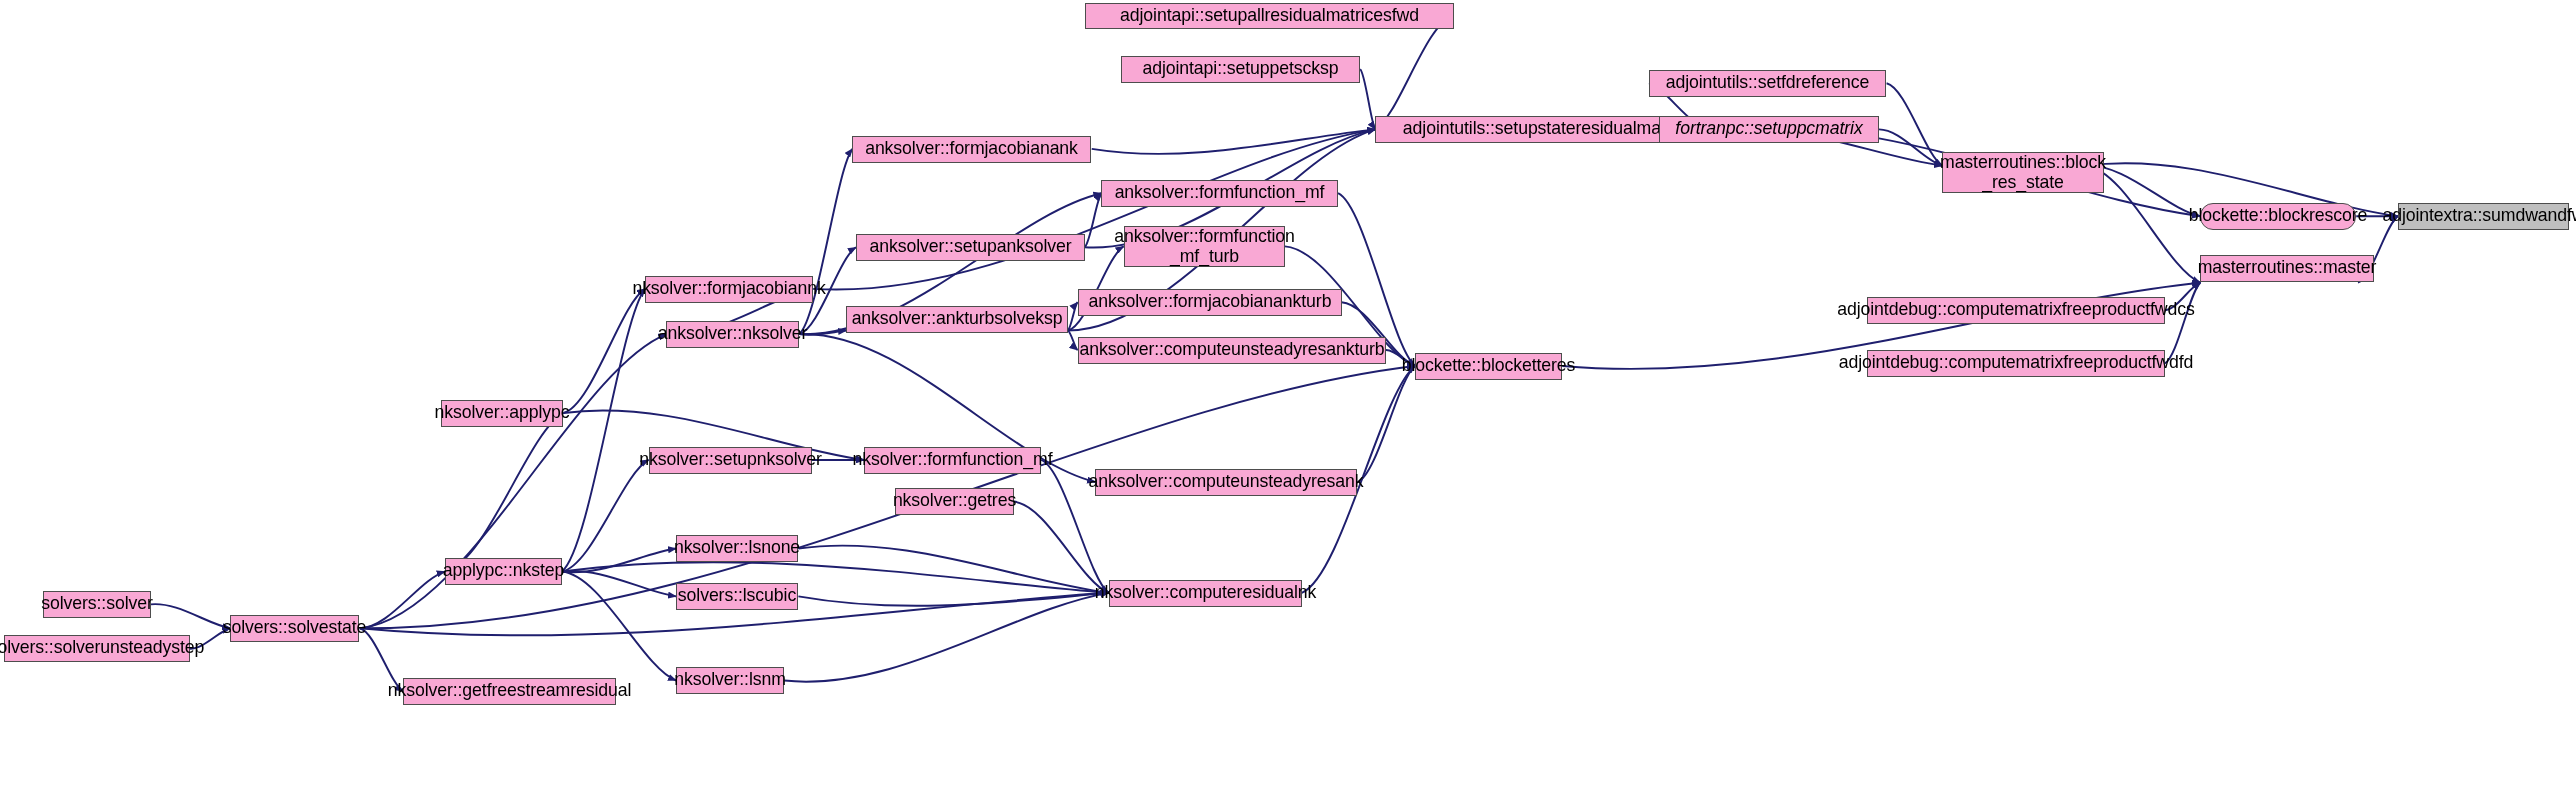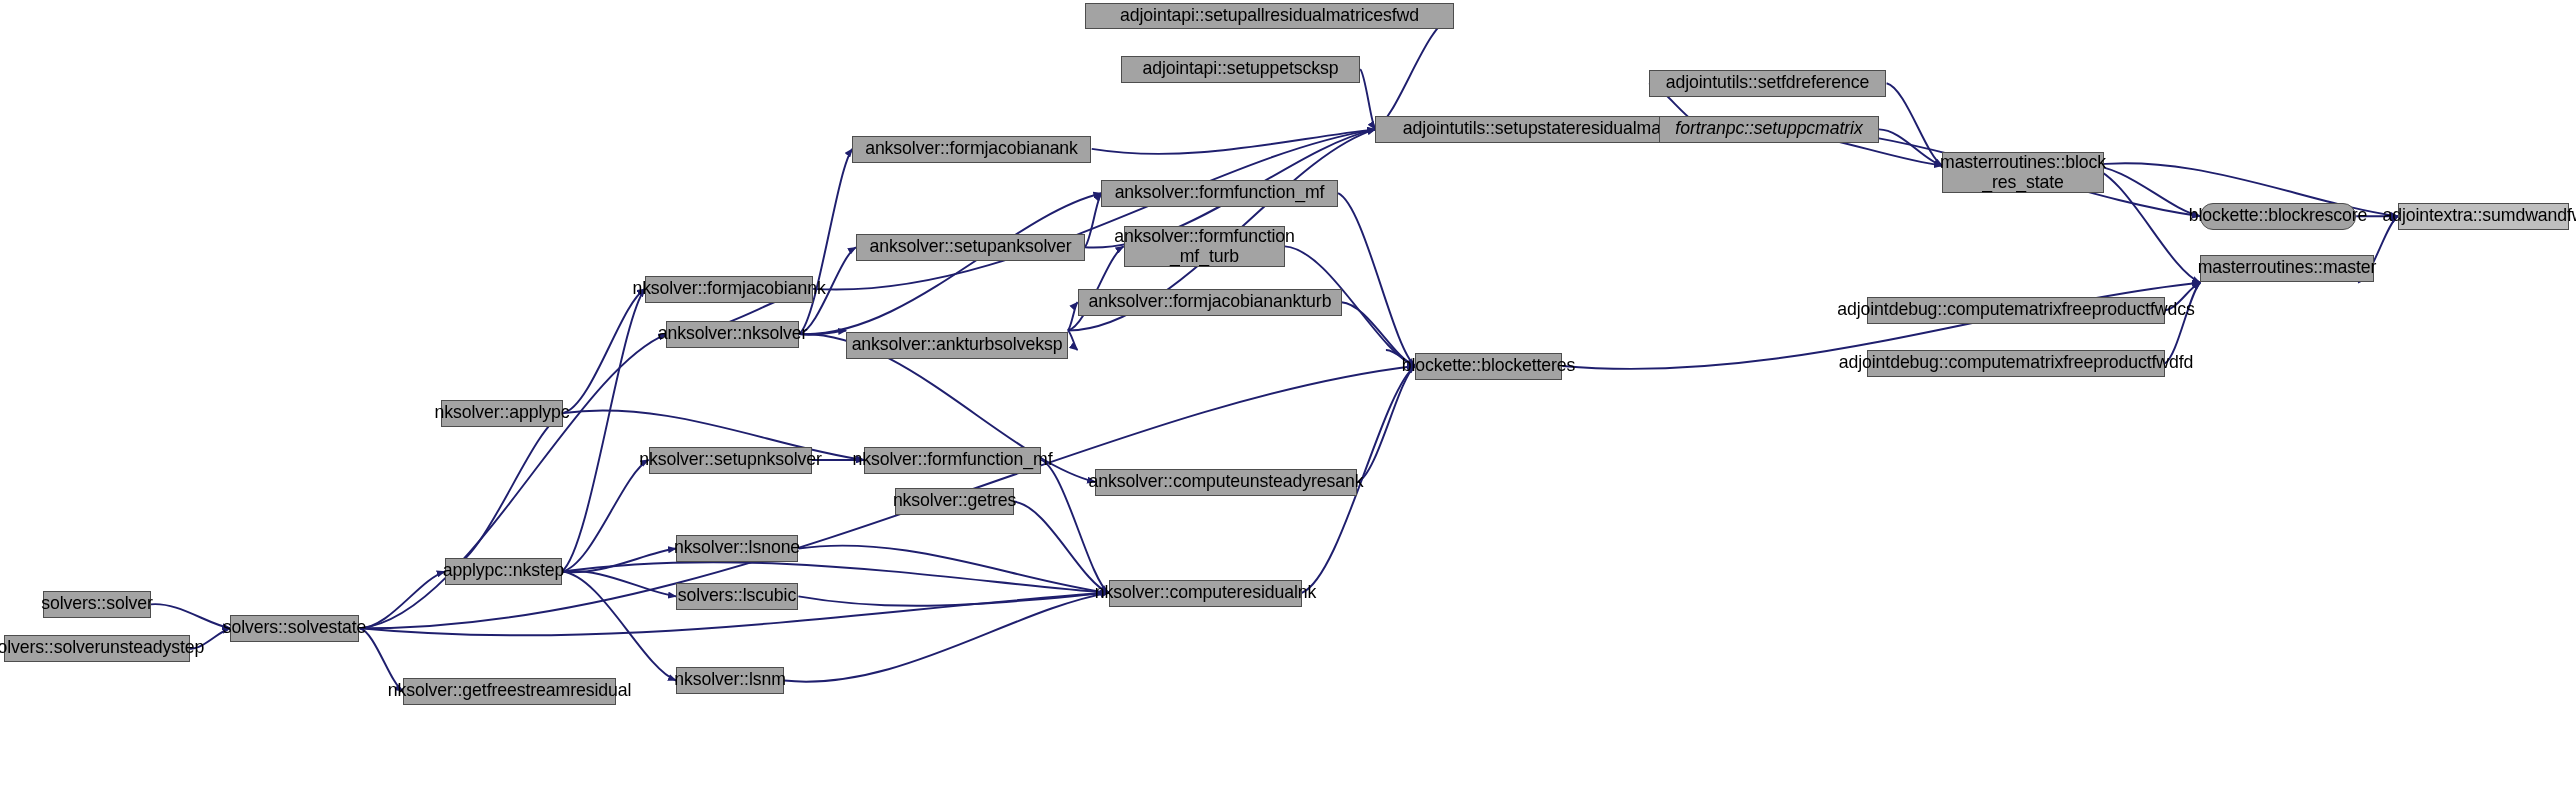--- a/index.html
+++ b/index.html
@@ -19,21 +19,21 @@
     position: absolute;
     left: 0;
     top: 0;
     width: 2576px;
     height: 794px;
   }
   .node {
     position: absolute;
     box-sizing: border-box;
     border: 1.8px solid #4d4d4d;
-    background: #a3a3a3;
+    background: #f9a8d4;
     color: #000000;
     font-size: 17.7px;
     line-height: 1.12;
     display: flex;
     align-items: center;
     justify-content: center;
     text-align: center;
     white-space: pre;
     letter-spacing: -0.1px;
   }
@@ -125,21 +125,22 @@
     <div class="node highlight" style="left: 2398px; top: 203px; width: 171px; height: 26.6px;">adjointextra::sumdwandfw</div>
     <div class="node" style="left: 1101px; top: 180px; width: 237px; height: 26.6px;">anksolver::formfunction_mf</div>
     <div class="node" style="left: 856px; top: 234px; width: 229px; height: 26.6px;">anksolver::setupanksolver</div>
     <div class="node" style="left: 1124px; top: 226px; width: 161px; height: 41px;">anksolver::formfunction
 _mf_turb</div>
     <div class="node" style="left: 2200px; top: 255px; width: 174px; height: 26.6px; text-align: center;">masterroutines::master</div>
     <div class="node" style="left: 645px; top: 276px; width: 168px; height: 26.6px;">nksolver::formjacobiannk</div>
     <div class="node" style="left: 1078px; top: 289px; width: 264px; height: 26.6px;">anksolver::formjacobianankturb</div>
     <div class="node" style="left: 1867px; top: 297px; width: 298px; height: 26.6px;">adjointdebug::computematrixfreeproductfwdcs</div>
     <div class="node" style="left: 666px; top: 321px; width: 133px; height: 26.6px;">anksolver::nksolver</div>
-    <div class="node" style="left: 846px; top: 332px; width: 222px; height: 26.6px;">anksolver::ankturbsolveksp</div>
+    <div class="node" style="left: 846px; top: 306px; width: 222px; height: 26.6px;">anksolver::ankturbsolveksp</div>
+    <div class="node" style="left: 1078px; top: 337px; width: 308px; height: 26.6px;">anksolver::computeunsteadyresankturb</div>
     <div class="node" style="left: 1415px; top: 353px; width: 147px; height: 26.6px;">blockette::blocketteres</div>
     <div class="node" style="left: 1867px; top: 350px; width: 298px; height: 26.6px;">adjointdebug::computematrixfreeproductfwdfd</div>
     <div class="node" style="left: 441px; top: 400px; width: 122px; height: 26.6px;">nksolver::applypc</div>
     <div class="node" style="left: 649px; top: 447px; width: 163px; height: 26.6px;">nksolver::setupnksolver</div>
     <div class="node" style="left: 864px; top: 447px; width: 177px; height: 26.6px;">nksolver::formfunction_mf</div>
     <div class="node" style="left: 1095px; top: 469px; width: 262px; height: 26.6px;">anksolver::computeunsteadyresank</div>
     <div class="node" style="left: 895px; top: 488px; width: 119px; height: 26.6px;">nksolver::getres</div>
     <div class="node" style="left: 676px; top: 535px; width: 122px; height: 26.6px;">nksolver::lsnone</div>
     <div class="node" style="left: 445px; top: 558px; width: 117px; height: 26.6px;">applypc::nkstep</div>
     <div class="node" style="left: 676px; top: 583px; width: 122px; height: 26.6px;">solvers::lscubic</div>

